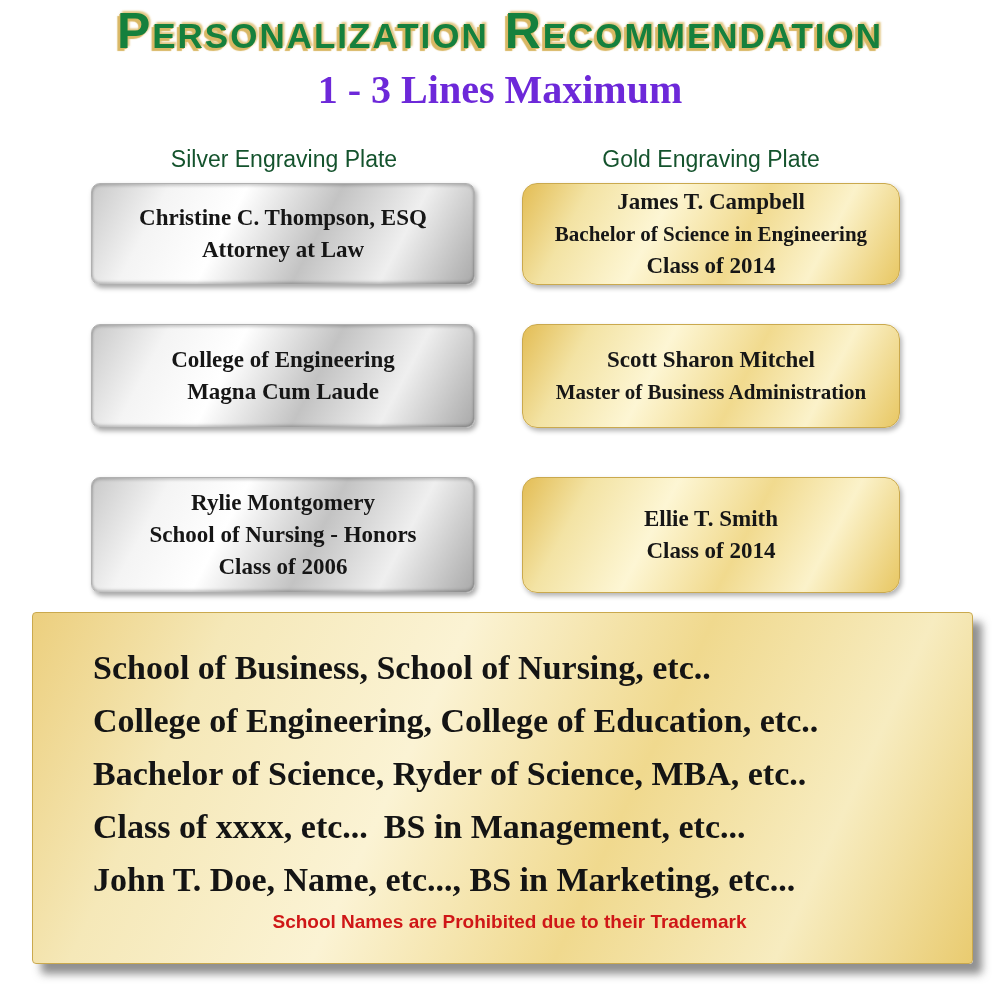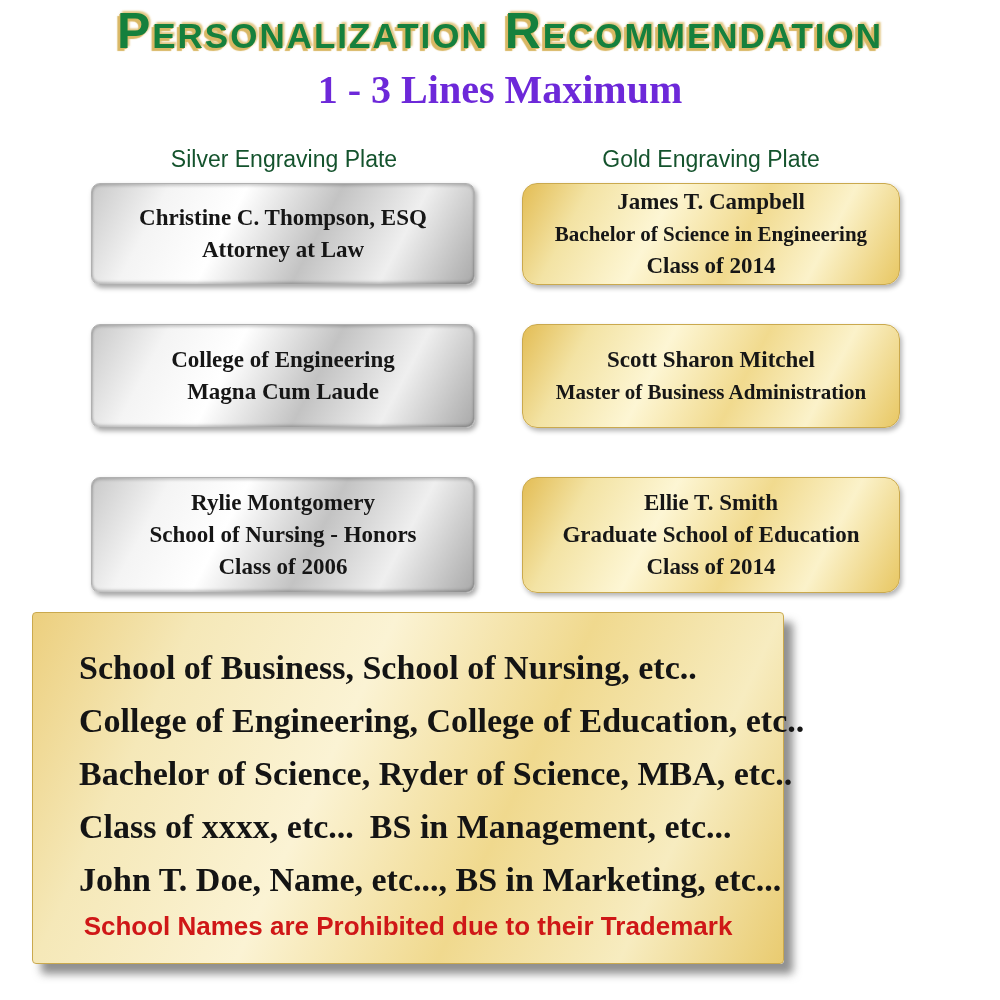--- a/index.html
+++ b/index.html
@@ -58,37 +58,37 @@
   .row-3 { top:477px; height:116px;  }
 
   .engraved {
     font-family:"Liberation Serif", serif; font-weight:700;
     color:#161616; font-size:23px; line-height:32px; white-space:nowrap;
   }
   .engraved.long { font-size:21px; }
 
   
   .main-plate {
-    position:absolute; left:32px; top:612px; width:752px; height:352px;
-    box-sizing:border-box; padding:28px 18px 0 46px;
+    position:absolute; left:32px; top:612px; width:941px; height:352px;
+    box-sizing:border-box; padding:28px 18px 0 60px;
     background:linear-gradient(115deg,#eccf7e 0%,#f5e8b8 18%,#fbf3d4 40%,
                #f0d98e 62%,#f7ecc0 82%,#e9cb70 100%);
     border:1px solid #caa94e; border-radius:4px;
     box-shadow:9px 10px 9px rgba(70,70,70,0.6);
   }
   .main-line {
     font-family:"Liberation Serif", serif; font-weight:700;
     font-size:34px; line-height:53px; color:#141414;
     text-align:left; white-space:nowrap;
   }
   .main-line .seg2 { margin-left:16px; }
   .warning {
     margin-top:5px; text-align:center; margin-left:-28px;
     font-family:"Liberation Sans", sans-serif; font-weight:700;
-    font-size:26px; color:#cf1717;
+    font-size:19px; color:#cf1717;
   }
 </style>
 </head>
 <body>
 
 <div class="canvas">
 
   <div class="title">Personalization Recommendation</div>
   <div class="subtitle">1 - 3 Lines Maximum</div>
 
@@ -113,21 +113,20 @@
     <div class="engraved">James T. Campbell</div>
     <div class="engraved long">Bachelor of Science in Engineering</div>
     <div class="engraved">Class of 2014</div>
   </div>
   <div class="plate gold-plate col-right row-2">
     <div class="engraved">Scott Sharon Mitchel</div>
     <div class="engraved long">Master of Business Administration</div>
   </div>
   <div class="plate gold-plate col-right row-3">
     <div class="engraved">Ellie T. Smith</div>
-    <div class="engraved">Graduate School of Education</div>
     <div class="engraved">Class of 2014</div>
   </div>
 
   <div class="main-plate">
     <div class="main-line">
       <span>School of Business, School of Nursing, etc..</span>
     </div>
     <div class="main-line">
       <span>College of Engineering, College of Education, etc..</span>
     </div>

